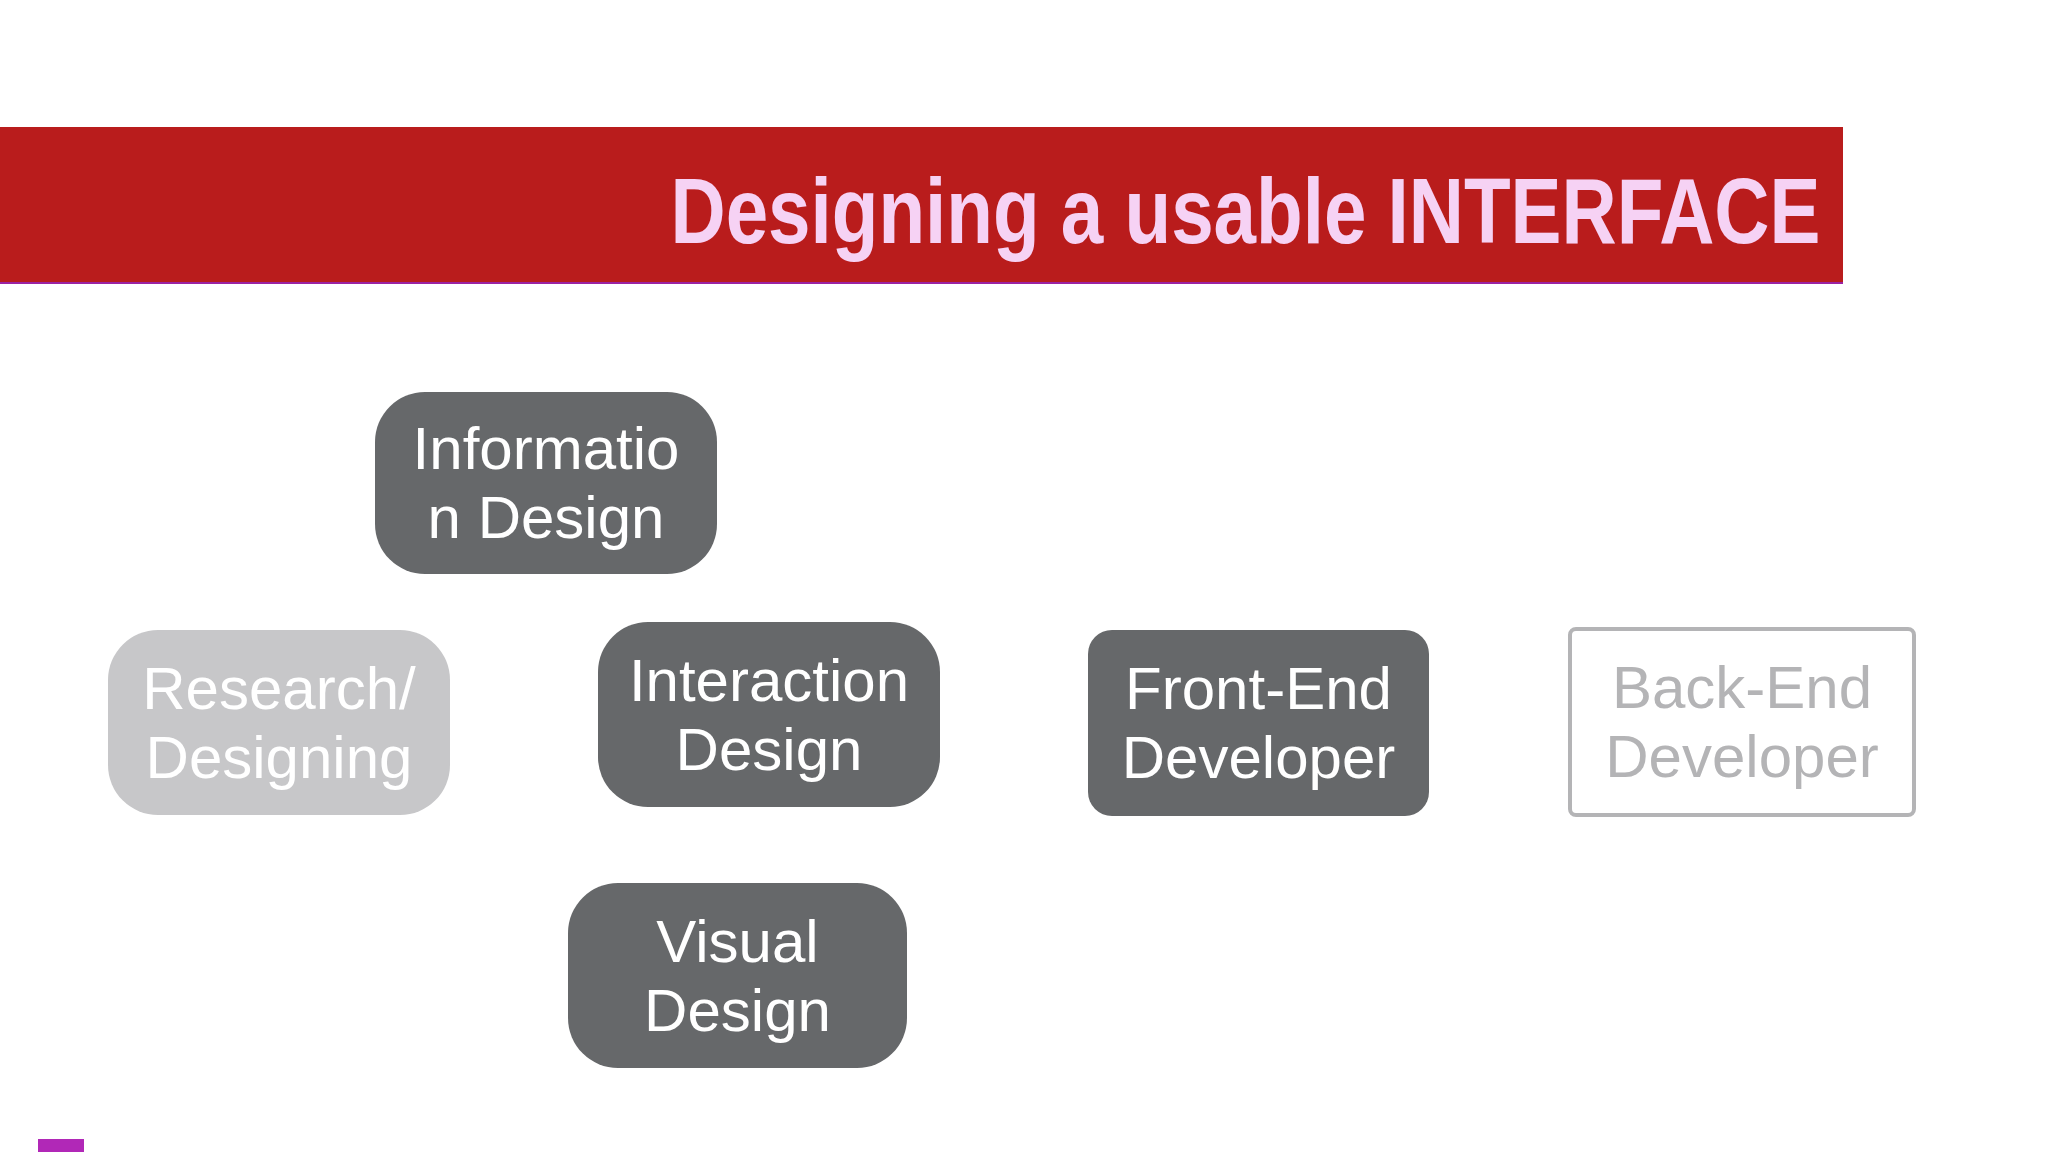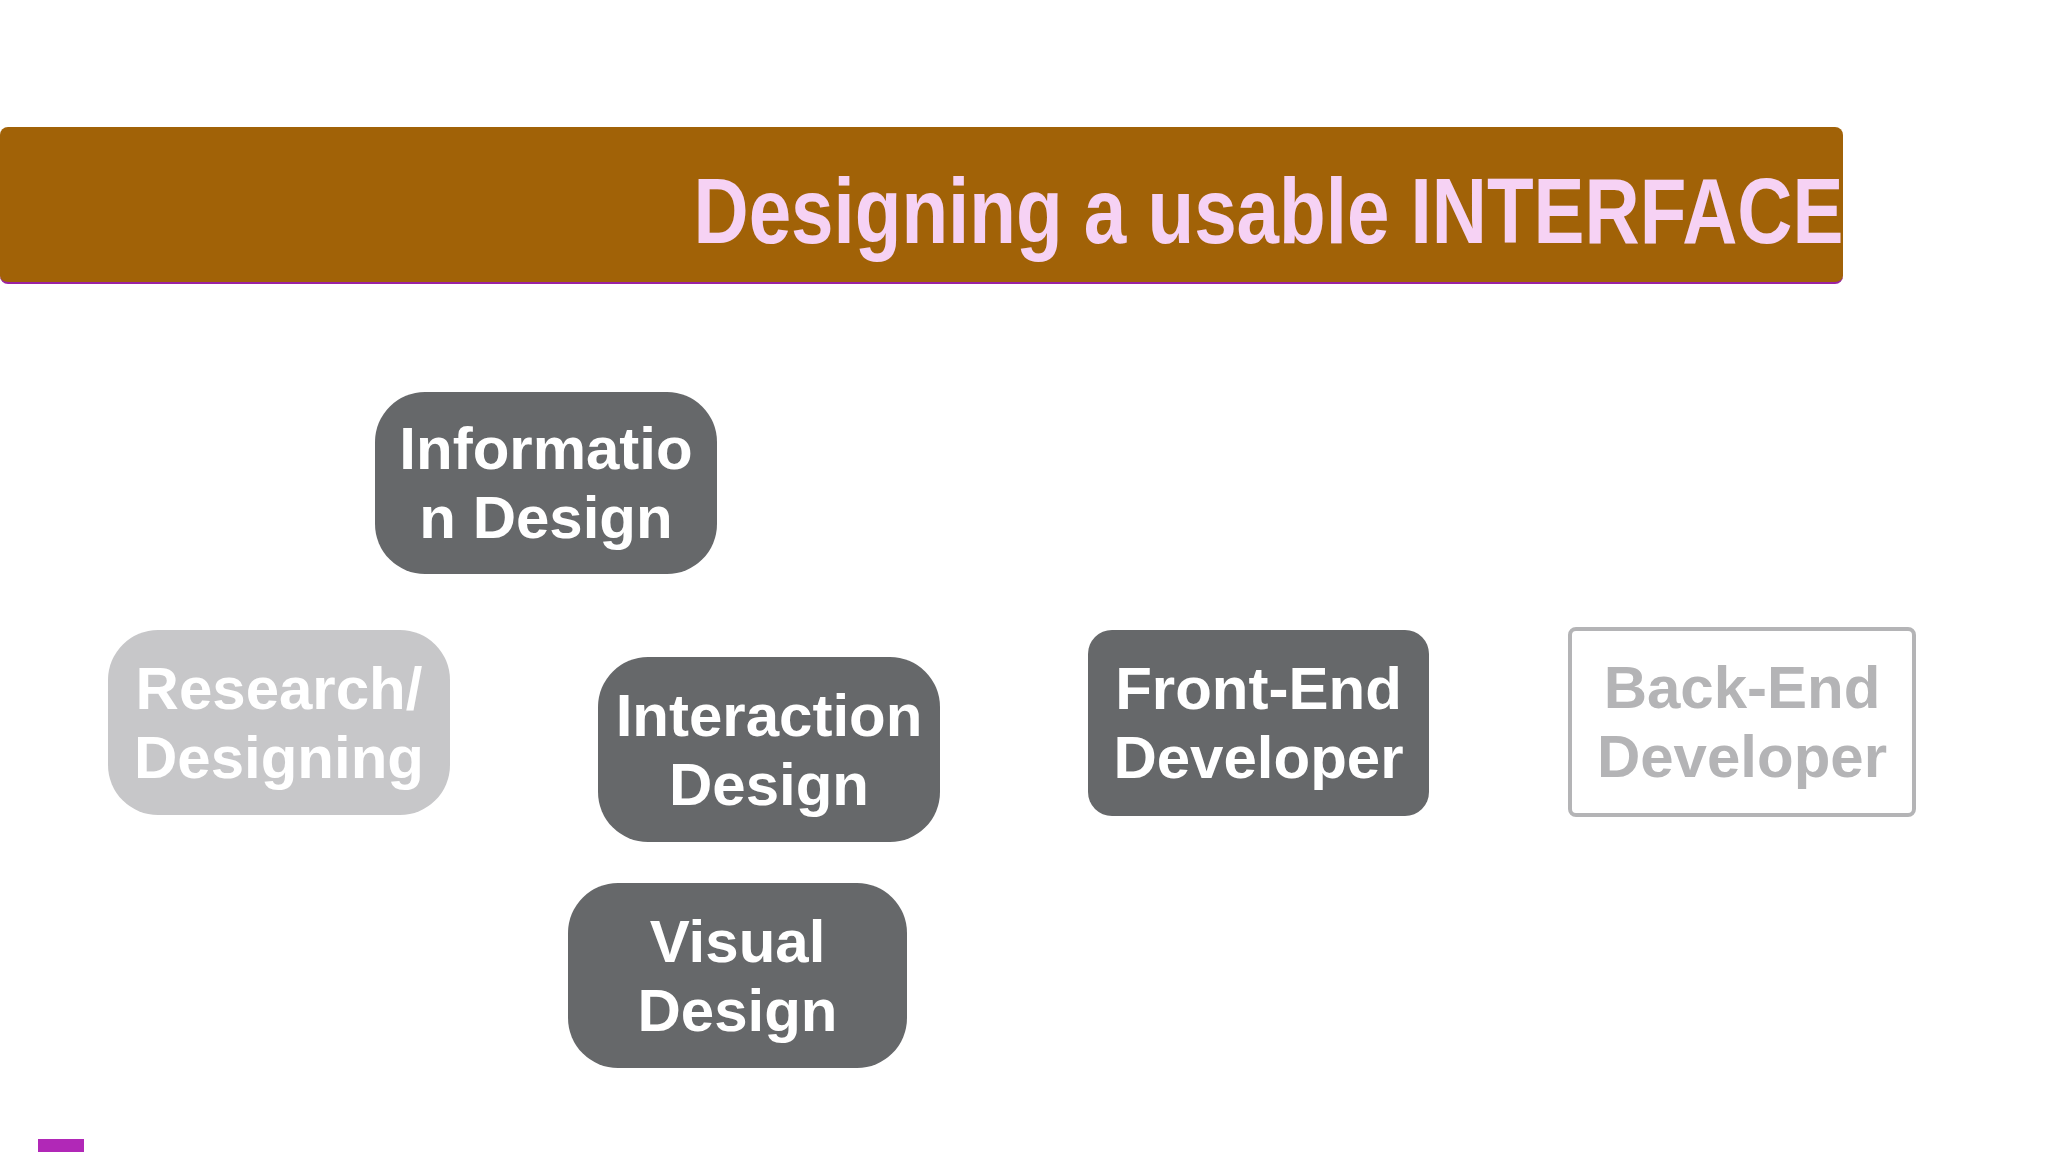--- a/index.html
+++ b/index.html
@@ -13,26 +13,26 @@
     position: relative;
     width: 2048px; height: 1152px;
     background: #ffffff;
   }
 
   
   .banner {
     position: absolute;
     left: 0; top: 127px;
     width: 1843px; height: 157px;
-    background: #a16207;
+    background: #b91c1c;
     border-bottom: 2px solid #9a22a2;
     display: flex;
     align-items: center;
     justify-content: flex-end;
-    border-radius: 8px;
+    padding-right: 23px;
   }
   .banner-title {
     display: inline-block;
     font-size: 92px;
     font-weight: bold;
     color: #f6d2f4;
     white-space: nowrap;
     letter-spacing: 0;
     transform: scaleX(0.83);
     transform-origin: 100% 50%;
@@ -44,34 +44,34 @@
   .box {
     position: absolute;
     display: flex;
     flex-direction: column;
     align-items: center;
     justify-content: center;
     text-align: center;
     border-radius: 50px;
     font-size: 60px;
     line-height: 69px;
-    font-weight: bold;
+    font-weight: normal;
   }
   .box.dark   { background: #66686a; color: #ffffff; }
   .box.light  { background: #c7c7c9; color: #ffffff; }
   .box.outline{
     background: #ffffff;
     border: 4px solid #b4b4b6;
     color: #b4b4b6;
     border-radius: 8px;
   }
 
   .box-information-design { left: 375px;  top: 392px; width: 342px; height: 182px; }
   .box-research-strategy  { left: 108px;  top: 630px; width: 342px; height: 185px; }
-  .box-interaction-design { left: 598px;  top: 622px; width: 342px; height: 185px; margin-top: 35px; }
+  .box-interaction-design { left: 598px;  top: 622px; width: 342px; height: 185px; }
   .box-front-end-developer{ left: 1088px; top: 630px; width: 341px; height: 186px; border-radius: 24px; }
   .box-back-end-developer { left: 1568px; top: 627px; width: 348px; height: 190px; }
   .box-visual-design      { left: 568px;  top: 883px; width: 339px; height: 185px; }
 
   
   .accent-bar {
     position: absolute;
     left: 38px; top: 1139px;
     width: 46px; height: 13px;
     background: #b128b7;

